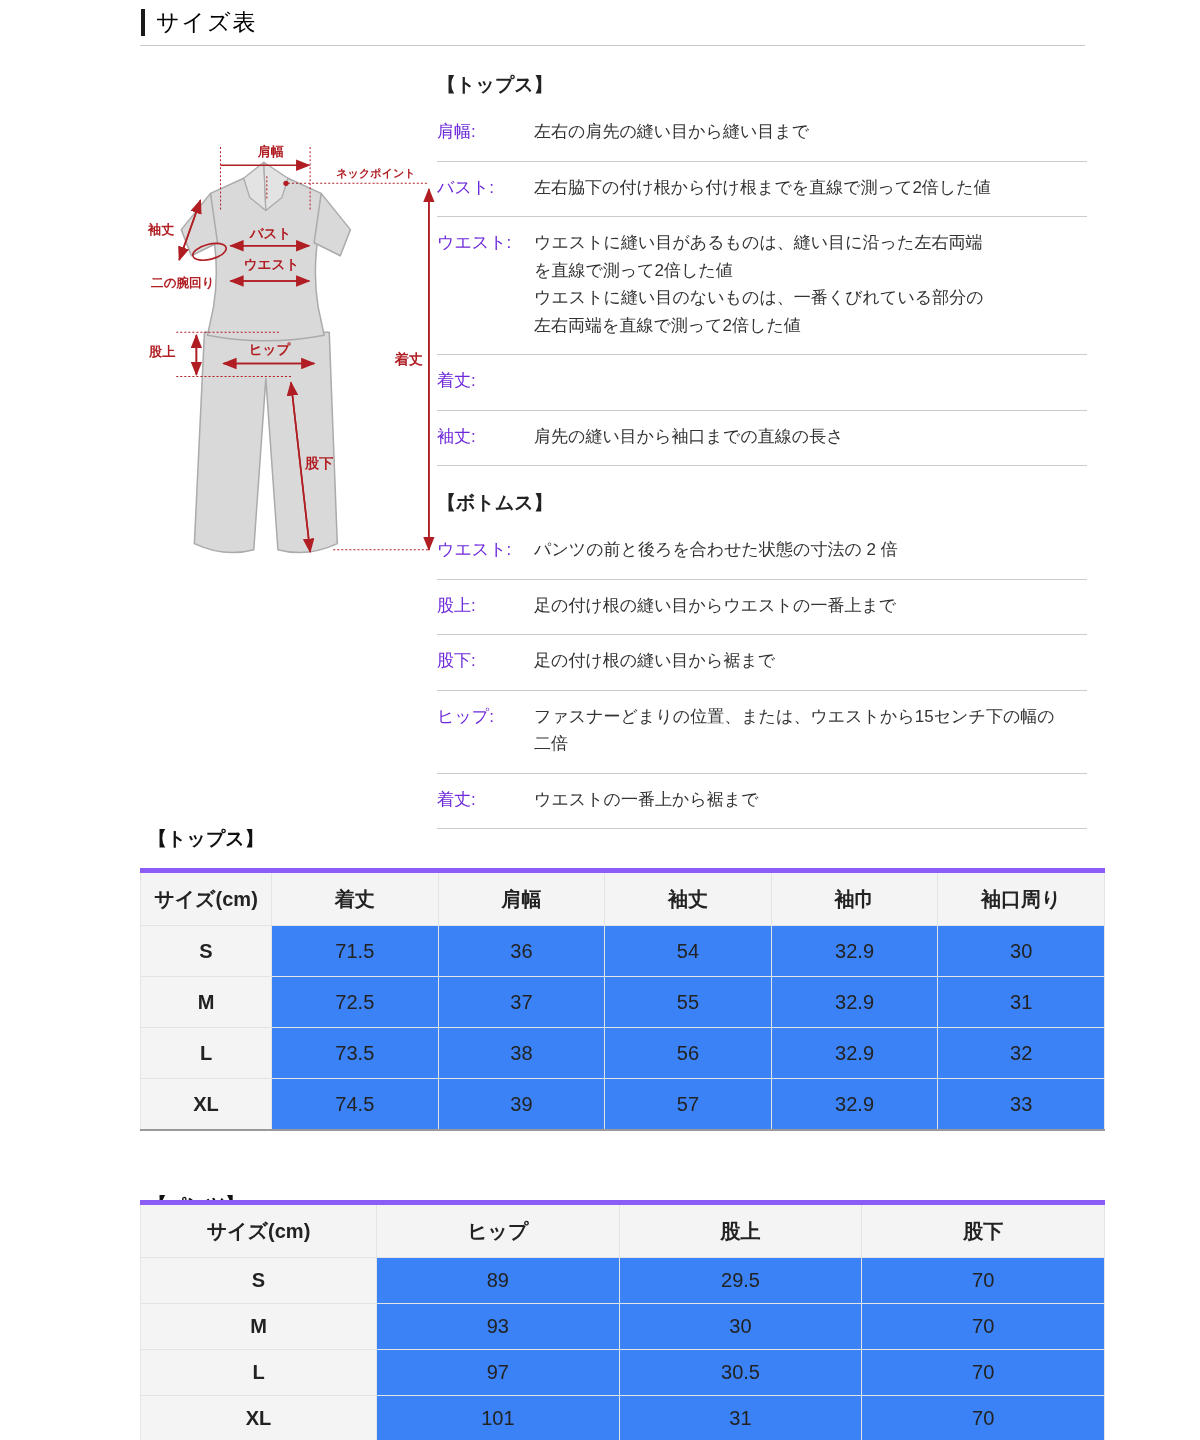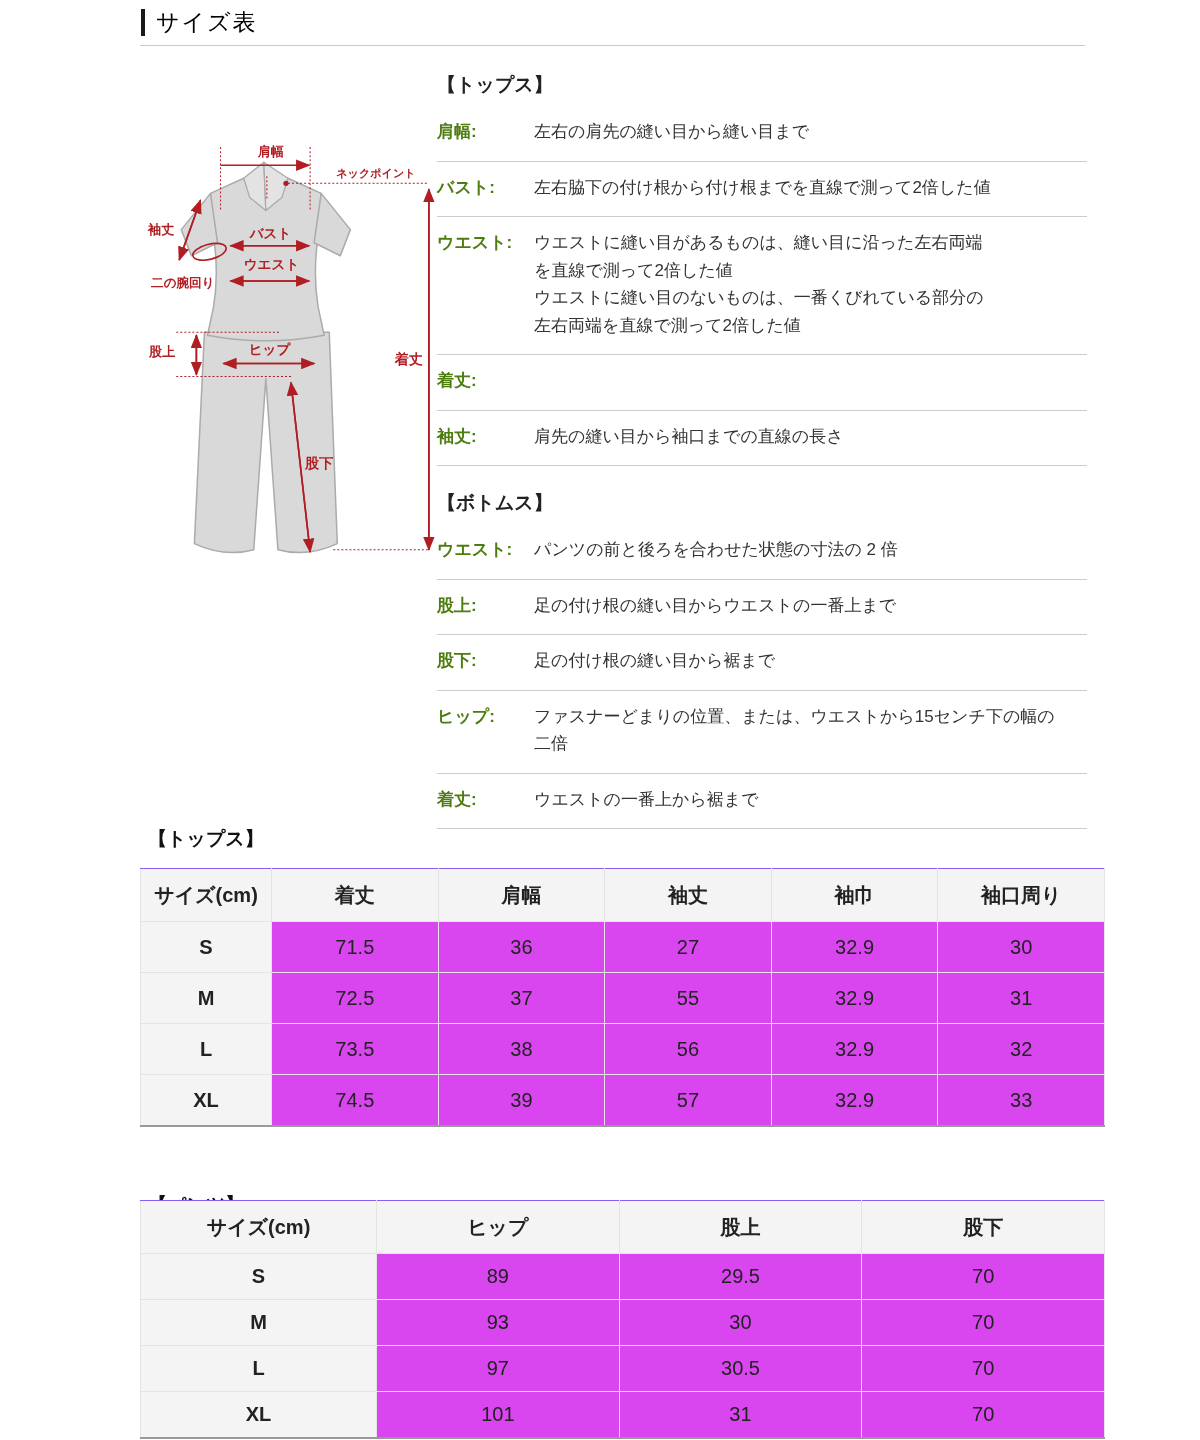--- a/index.html
+++ b/index.html
@@ -13,37 +13,37 @@
   
   .diagram{position:absolute;left:146px;top:131px;width:292px;height:468px;}
   .diagram svg{width:100%;height:100%;}
   .anno{fill:#b01e24;font-weight:bold;font-family:"Liberation Sans","DejaVu Sans",sans-serif;}
   
   .defs{position:absolute;left:437px;top:66px;width:650px;}
   .def-heading{font-size:19px;font-weight:bold;color:#222;padding:6px 0 8px;}
   .def-heading.mt{margin-top:18px;}
   .def-item{display:flex;border-bottom:1px solid #ccc;padding:12px 0 15px;
             font-size:17px;line-height:1.62;color:#333;}
-  .def-term{width:97px;flex:none;font-weight:bold;color:#4d7c0f;white-space:nowrap;}
+  .def-term{width:97px;flex:none;font-weight:normal;color:#6d28d9;white-space:nowrap;}
   .def-desc{flex:1;}
   .neck-dot{color:#9e1e1e;}
   
   .table-label{position:absolute;left:148px;font-size:19px;font-weight:bold;color:#111;}
   .label-tops{top:826px;}
   .label-pants{top:1192px;}
   table.size-table{position:absolute;left:140px;width:965px;border-collapse:collapse;
                    table-layout:fixed;font-size:20px;color:#222;}
   .table-tops{top:868px;}
   .table-pants{top:1200px;}
   .size-table th,.size-table td{border:1px solid #e4e4e4;text-align:center;padding:0;}
-  .size-table thead th{background:#f4f4f4;font-weight:bold;height:52px;border-top:1px solid #8b5cf6;}
+  .size-table thead th{background:#f4f4f4;font-weight:bold;height:52px;border-top:5px solid #8b5cf6;}
   .size-table tbody th{background:#f4f4f4;font-weight:bold;}
   .table-tops tbody th,.table-tops tbody td{height:50px;background-clip:padding-box;}
   .table-pants tbody th,.table-pants tbody td{height:45px;}
-  .size-table tbody td{background:#d946ef;}
+  .size-table tbody td{background:#3b82f6;}
   .size-table tbody tr:last-child th,.size-table tbody tr:last-child td{border-bottom:2px solid #999;}
 </style>
 </head>
 <body>
 
 <div class="page">
 
   <div class="title-wrap">
     <span class="title-bar"></span>
     <span class="title-text">サイズ表</span>
@@ -202,21 +202,21 @@
           <th>袖丈</th>
           <th>袖巾</th>
           <th>袖口周り</th>
         </tr>
       </thead>
       <tbody>
         <tr>
           <th>S</th>
           <td>71.5</td>
           <td>36</td>
-          <td>27</td>
+          <td>54</td>
           <td>32.9</td>
           <td>30</td>
         </tr>
         <tr>
           <th>M</th>
           <td>72.5</td>
           <td>37</td>
           <td>55</td>
           <td>32.9</td>
           <td>31</td>

